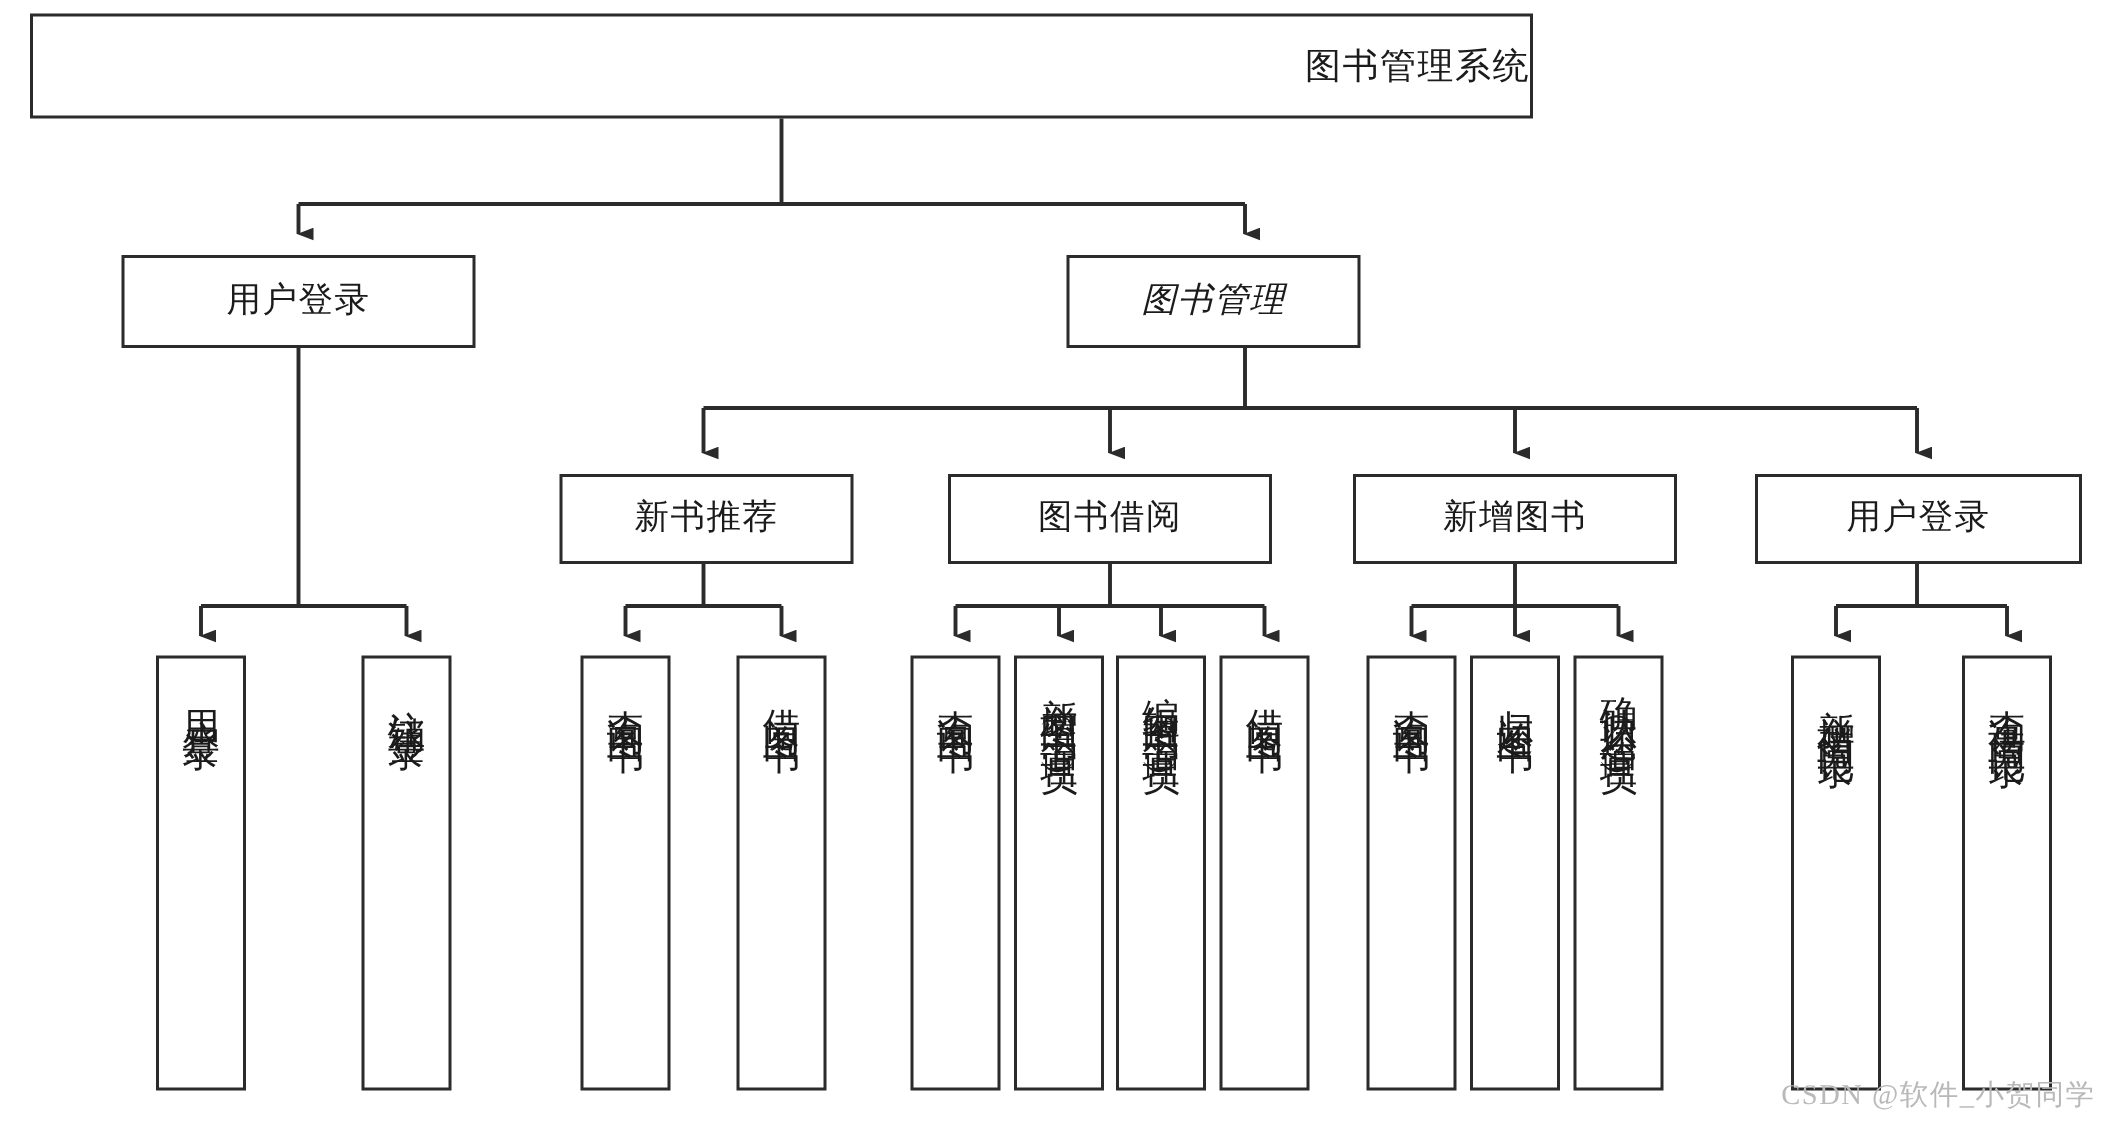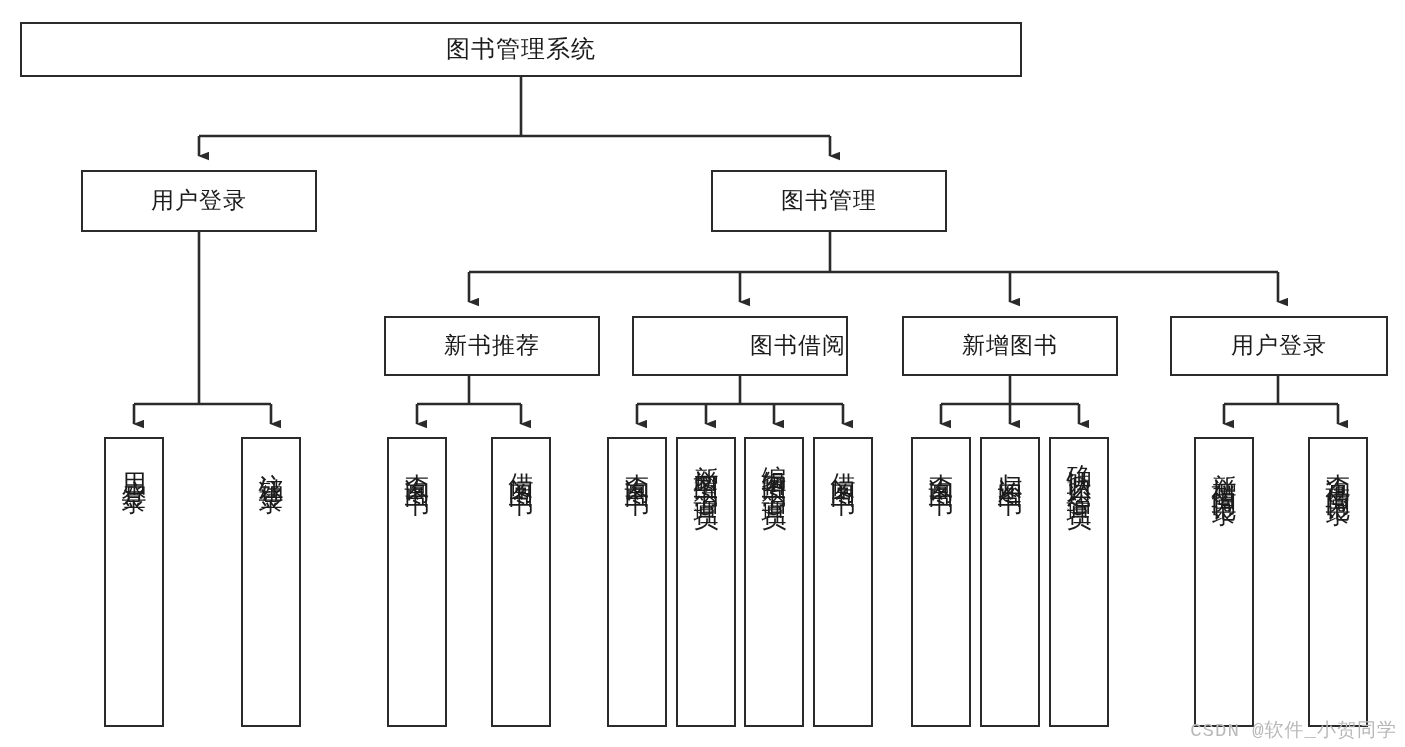--- a/index.html
+++ b/index.html
@@ -59,21 +59,21 @@
     padding-top: 6px;
   }
   .watermark {
     position: absolute;
     right: 8px;
     bottom: 4px;
     font-size: 19px;
     color: #b9b9b9;
     letter-spacing: 1px;
     white-space: nowrap;
-    font-family: Liberation Mono, monospace;
+    font-family: Liberation Serif, serif;
   }
 </style>
 </head>
 <body>
 
 <div id="canvas">
 
   <svg id="wires" viewBox="0 0 1405 747" xmlns="http://www.w3.org/2000/svg">
     <defs>
       <marker id="arrow" markerWidth="10" markerHeight="12" refX="4.2" refY="10" orient="auto" markerUnits="userSpaceOnUse">
@@ -118,35 +118,35 @@
       <path d="M1010,404 L1010,424" marker-end="url(#arrow)"></path>
       <path d="M1079,404 L1079,424" marker-end="url(#arrow)"></path>
 
       <path d="M1278,376 L1278,404"></path>
       <path d="M1224,404 L1338,404"></path>
       <path d="M1224,404 L1224,424" marker-end="url(#arrow)"></path>
       <path d="M1338,404 L1338,424" marker-end="url(#arrow)"></path>
     </g>
   </svg>
 
-  <div class="node root horiz" style="left:20px; top:22px; width:1002px; height:55px;">
+  <div class="node root horiz" style="left:20px; top:9px; width:1002px; height:70px;justify-content:flex-end;">
     <span>图书管理系统</span>
   </div>
 
   <div class="node horiz" style="left:81px; top:170px; width:236px; height:62px;">
     <span>用户登录</span>
   </div>
-  <div class="node horiz" style="left:711px; top:170px; width:236px; height:62px;">
+  <div class="node horiz" style="left:711px; top:170px; width:196px; height:62px;font-style:italic;">
     <span>图书管理</span>
   </div>
 
-  <div class="node horiz" style="left:384px; top:316px; width:216px; height:60px;">
+  <div class="node horiz" style="left:373px; top:316px; width:196px; height:60px;">
     <span>新书推荐</span>
   </div>
-  <div class="node horiz" style="left:632px; top:316px; width:216px; height:60px;justify-content:flex-end;">
+  <div class="node horiz" style="left:632px; top:316px; width:216px; height:60px;">
     <span>图书借阅</span>
   </div>
   <div class="node horiz" style="left:902px; top:316px; width:216px; height:60px;">
     <span>新增图书</span>
   </div>
   <div class="node horiz" style="left:1170px; top:316px; width:218px; height:60px;">
     <span>用户登录</span>
   </div>
 
   <div class="node leaf" style="left:104px; top:437px; width:60px; height:290px;">

